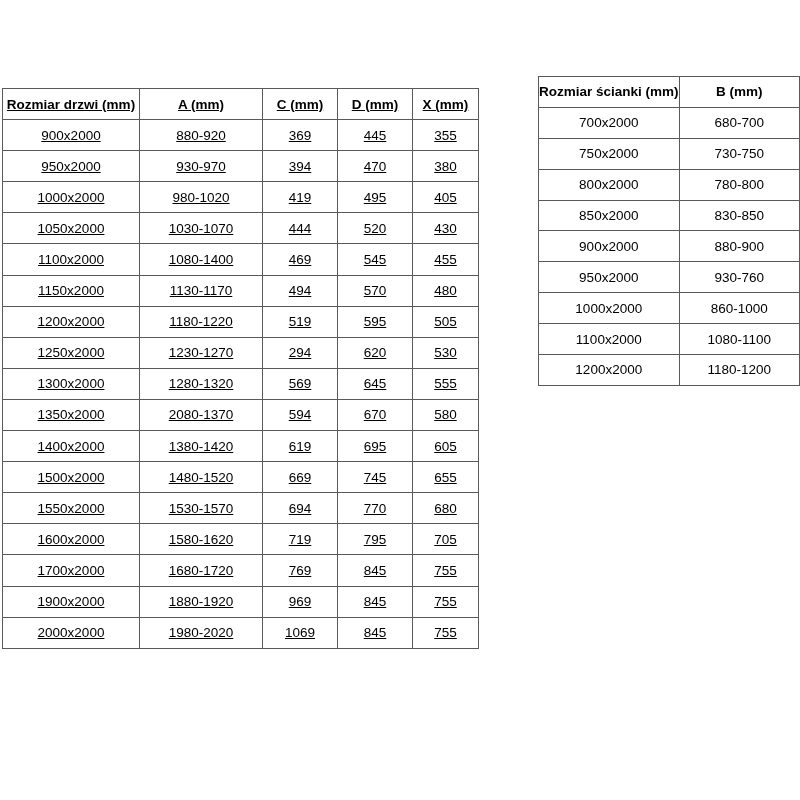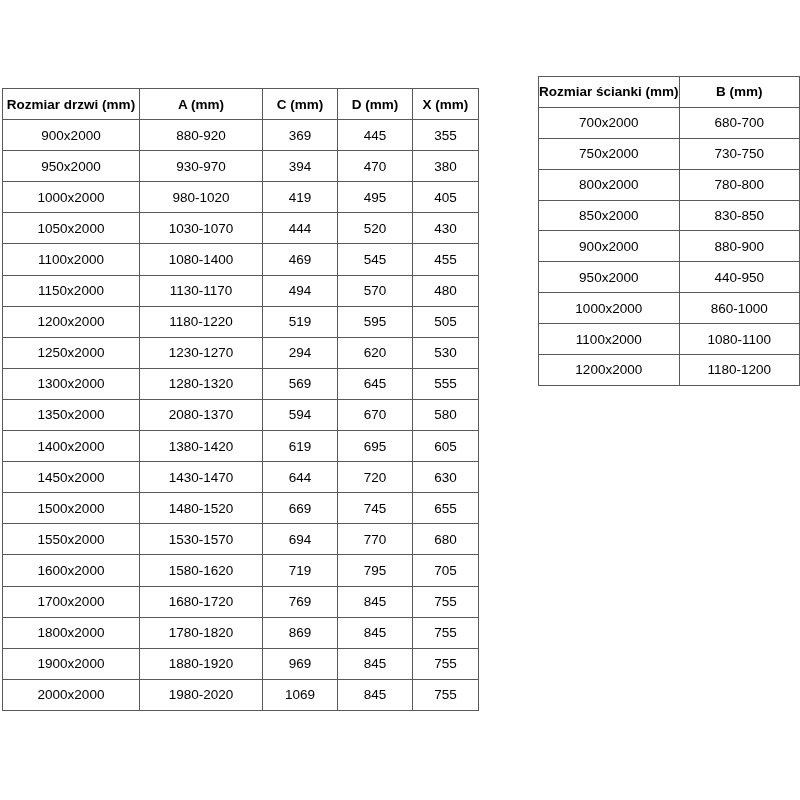--- a/index.html
+++ b/index.html
@@ -27,21 +27,21 @@
     text-align: center;
     vertical-align: middle;
     color: #000000;
     font-size: 13.5px;
     overflow: hidden;
     white-space: nowrap;
   }
   th { font-weight: bold; }
   td { font-weight: normal; }
 
-  #door-table { left: 2px; top: 88px; }
+  #door-table { left: 2px; top: 88px; text-decoration: underline; }
   #door-table tr { height: 31.1px; }
   #door-table col:nth-child(1) { width: 137px; }
   #door-table col:nth-child(2) { width: 123px; }
   #door-table col:nth-child(3) { width: 75px; }
   #door-table col:nth-child(4) { width: 75px; }
   #door-table col:nth-child(5) { width: 66px; }
 
   #wall-table { left: 538px; top: 76px; }
   #wall-table tr { height: 30.9px; }
   #wall-table col:nth-child(1) { width: 139px; }
@@ -141,27 +141,20 @@
           <td>580</td>
         </tr>
         <tr>
           <td>1400x2000</td>
           <td>1380-1420</td>
           <td>619</td>
           <td>695</td>
           <td>605</td>
         </tr>
         <tr>
-          <td>1450x2000</td>
-          <td>1430-1470</td>
-          <td>644</td>
-          <td>720</td>
-          <td>630</td>
-        </tr>
-        <tr>
           <td>1500x2000</td>
           <td>1480-1520</td>
           <td>669</td>
           <td>745</td>
           <td>655</td>
         </tr>
         <tr>
           <td>1550x2000</td>
           <td>1530-1570</td>
           <td>694</td>
@@ -176,27 +169,20 @@
           <td>705</td>
         </tr>
         <tr>
           <td>1700x2000</td>
           <td>1680-1720</td>
           <td>769</td>
           <td>845</td>
           <td>755</td>
         </tr>
         <tr>
-          <td>1800x2000</td>
-          <td>1780-1820</td>
-          <td>869</td>
-          <td>845</td>
-          <td>755</td>
-        </tr>
-        <tr>
           <td>1900x2000</td>
           <td>1880-1920</td>
           <td>969</td>
           <td>845</td>
           <td>755</td>
         </tr>
         <tr>
           <td>2000x2000</td>
           <td>1980-2020</td>
           <td>1069</td>
@@ -233,21 +219,21 @@
         <tr>
           <td>850x2000</td>
           <td>830-850</td>
         </tr>
         <tr>
           <td>900x2000</td>
           <td>880-900</td>
         </tr>
         <tr>
           <td>950x2000</td>
-          <td>440-950</td>
+          <td>930-760</td>
         </tr>
         <tr>
           <td>1000x2000</td>
           <td>860-1000</td>
         </tr>
         <tr>
           <td>1100x2000</td>
           <td>1080-1100</td>
         </tr>
         <tr>

